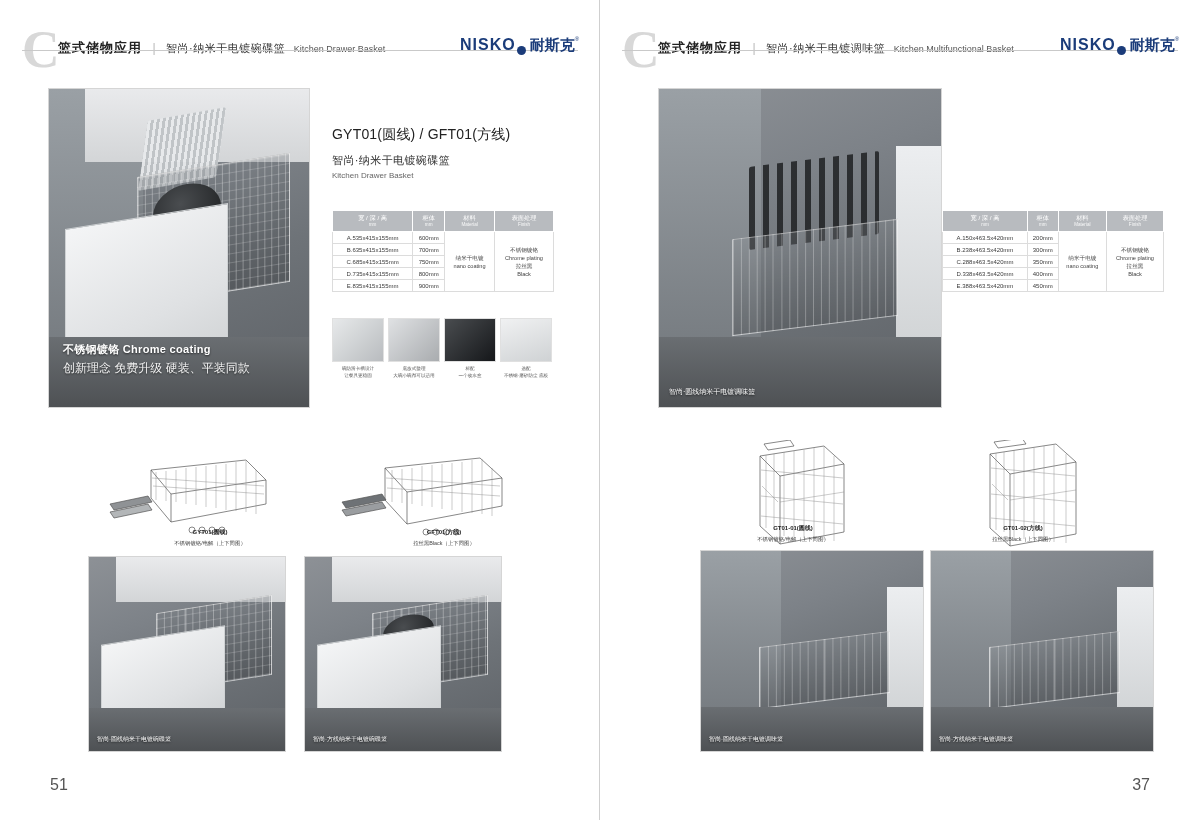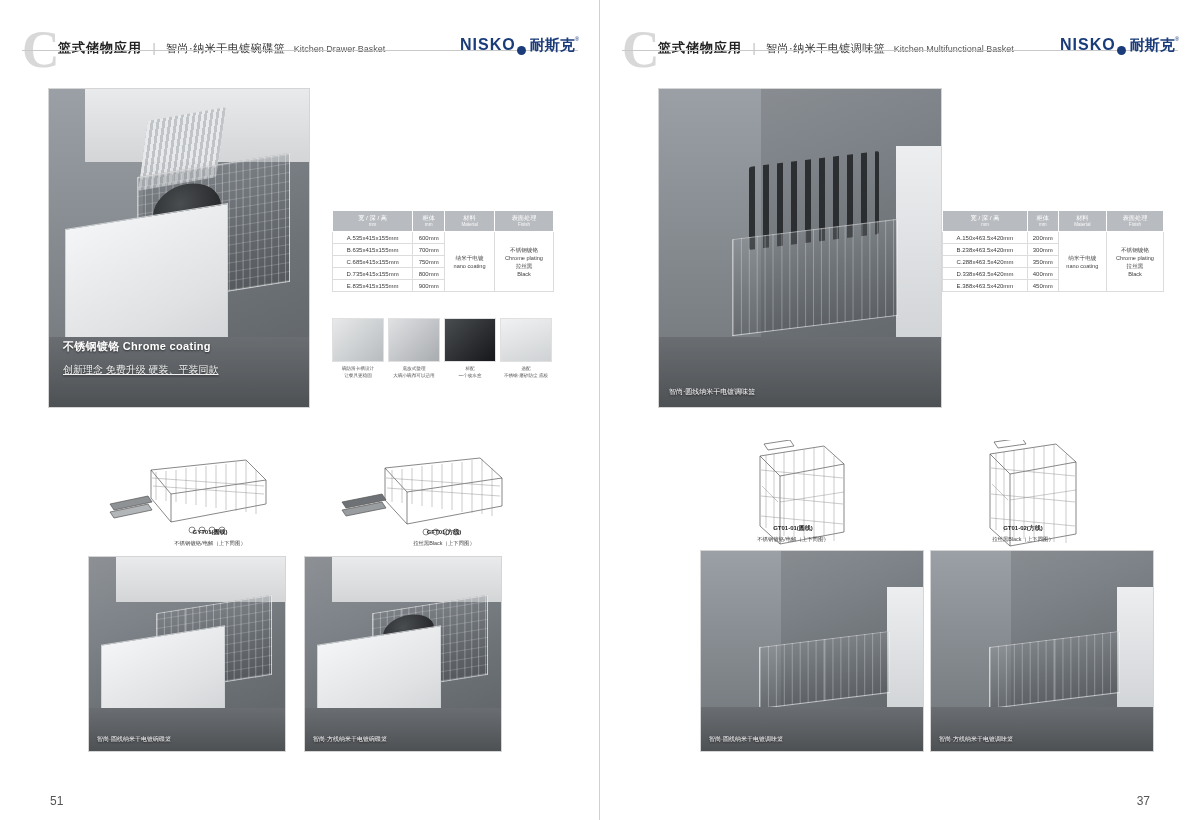--- a/index.html
+++ b/index.html
@@ -81,21 +81,21 @@
     position:absolute;left:26%;top:44%;width:58%;height:30%;
     border:1px solid rgba(255,255,255,.5);
     background:repeating-linear-gradient(90deg,rgba(255,255,255,.28) 0 1px,transparent 1px 8px),
                linear-gradient(180deg,rgba(150,155,160,.25),rgba(70,73,76,.35));
     transform:skewY(-7deg);
   }
   .ph-side{position:absolute;right:0;top:18%;width:16%;height:82%;background:linear-gradient(180deg,#eceef0,#c9ccce);}
 
   .hero-cap{position:absolute;left:14px;bottom:30px;color:#fff;}
   .hero-cap .t1{font-size:11px;font-weight:bold;letter-spacing:.3px;text-shadow:0 1px 2px rgba(0,0,0,.6);}
-  .hero-cap .t2{font-size:10px;margin-top:9px;opacity:.92;text-shadow:0 1px 2px rgba(0,0,0,.6);text-decoration:underline;}
+  .hero-cap .t2{font-size:12px;margin-top:3px;opacity:.92;text-shadow:0 1px 2px rgba(0,0,0,.6);}
   .hero-cap-r{position:absolute;left:10px;bottom:10px;font-size:7px;color:#fff;text-shadow:0 1px 2px rgba(0,0,0,.7);}
 
   
   .ptitle{position:absolute;}
   .pt-l{left:332px;top:126px;}
   .pt-code{font-size:14px;color:#222;letter-spacing:.2px;}
   .pt-cn{font-size:11px;color:#333;margin-top:9px;letter-spacing:.4px;}
   .pt-en{font-size:8px;color:#666;margin-top:3px;}
 
   
@@ -132,21 +132,21 @@
   .dc1{left:140px;top:528px;width:140px;}
   .dc2{left:374px;top:528px;width:140px;}
 
   
   .bphoto{position:absolute;border:1px solid #d5d5d5;overflow:hidden;}
   .bp1{left:88px;top:556px;width:196px;height:194px;}
   .bp2{left:304px;top:556px;width:196px;height:194px;}
   .bcap{position:absolute;left:8px;bottom:7px;font-size:6px;color:#fff;text-shadow:0 1px 2px rgba(0,0,0,.75);}
 
   
-  .pgnum{position:absolute;bottom:12px;font-size:12px;color:#555;text-align:right;}
+  .pgnum{position:absolute;bottom:26px;font-size:16px;color:#555;text-align:right;}
   .pg-l{left:50px;}
   .pg-r{right:50px;}
 </style>
 </head>
 <body>
 
 <div class="spread">
 
   <div class="page">
 
@@ -174,20 +174,25 @@
         <div class="ph-pan"></div>
         <div class="ph-drawerFront"></div>
         <div class="ph-floor"></div>
       </div>
       <div class="hero-cap">
         <div class="t1">不锈钢镀铬 Chrome coating</div>
         <div class="t2">创新理念  免费升级  硬装、平装同款</div>
       </div>
     </div>
 
+    <div class="ptitle pt-l">
+      <div class="pt-code">GYT01(圆线) / GFT01(方线)</div>
+      <div class="pt-cn">智尚·纳米干电镀碗碟篮</div>
+      <div class="pt-en">Kitchen Drawer Basket</div>
+    </div>
 
     <table class="spec spec-l">
       <thead>
         <tr>
           <th><span>宽 / 深 / 高</span><span class="en">mm</span></th>
           <th><span>柜体</span><span class="en">mm</span></th>
           <th><span>材料</span><span class="en">Material</span></th>
           <th><span>表面处理</span><span class="en">Finish</span></th>
         </tr>
       </thead>

